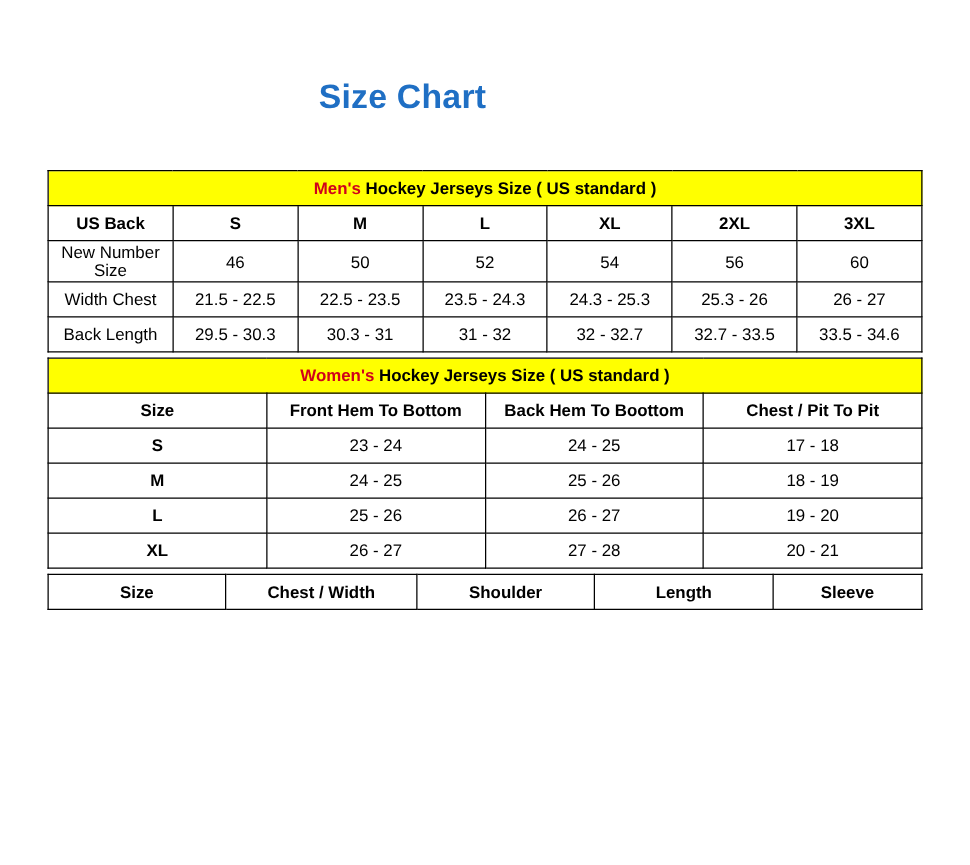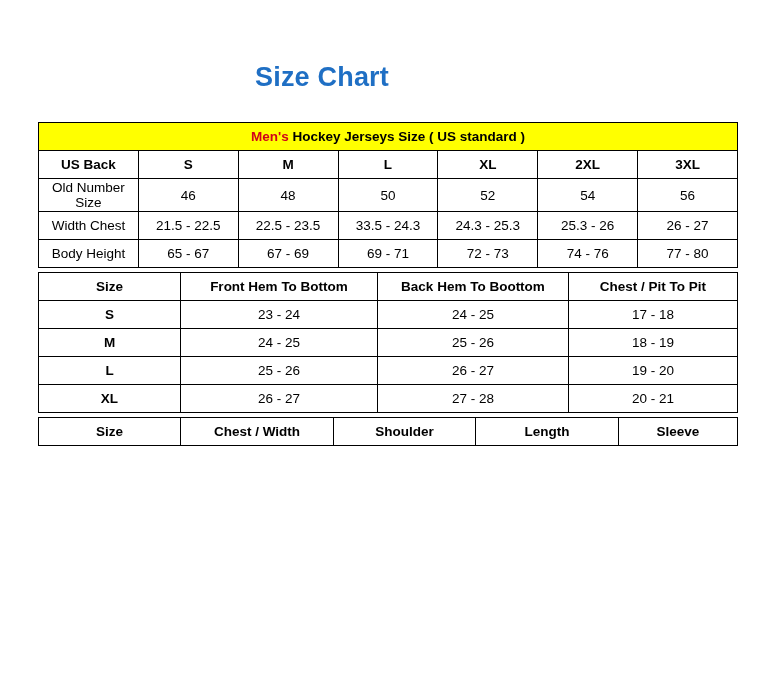--- a/index.html
+++ b/index.html
@@ -24,21 +24,21 @@
     color: #1f6fc4;
     font-size: 27px;
     font-weight: bold;
     padding-top: 62px;
     padding-bottom: 0;
     letter-spacing: 0.2px;
   }
   .chart-wrap {
     position: absolute;
     left: 38px;
-    top: 122px;
+    top: 136px;
     width: 700px;
   }
   table.sizetable {
     border-collapse: collapse;
     width: 700px;
     table-layout: fixed;
   }
   table.sizetable td {
     border: 1px solid #000000;
     text-align: center;
@@ -85,53 +85,56 @@
       <tr>
         <td class="head" style="width:150px">US Back</td>
         <td class="head">S</td>
         <td class="head">M</td>
         <td class="head">L</td>
         <td class="head">XL</td>
         <td class="head">2XL</td>
         <td class="head">3XL</td>
       </tr>
       <tr>
-        <td>Old Number Size</td>
+        <td>New Number Size</td>
         <td>46</td>
-        <td>48</td>
         <td>50</td>
         <td>52</td>
         <td>54</td>
         <td>56</td>
+        <td>60</td>
       </tr>
       <tr>
         <td>Width Chest</td>
         <td>21.5 - 22.5</td>
         <td>22.5 - 23.5</td>
-        <td>33.5 - 24.3</td>
+        <td>23.5 - 24.3</td>
         <td>24.3 - 25.3</td>
         <td>25.3 - 26</td>
         <td>26 - 27</td>
       </tr>
       <tr>
-        <td>Body Height</td>
-        <td>65 - 67</td>
-        <td>67 - 69</td>
-        <td>69 - 71</td>
-        <td>72 - 73</td>
-        <td>74 - 76</td>
-        <td>77 - 80</td>
+        <td>Back Length</td>
+        <td>29.5 - 30.3</td>
+        <td>30.3 - 31</td>
+        <td>31 - 32</td>
+        <td>32 - 32.7</td>
+        <td>32.7 - 33.5</td>
+        <td>33.5 - 34.6</td>
       </tr>
     </tbody>
       </table>
 
     <div class="spacer"></div>
 
     <table class="sizetable">
       <tbody>
+          <tr>
+        <td class="section" colspan="4"><span class="hl">Women's</span><span> Hockey Jerseys Size ( US standard )</span></td>
+      </tr>
       <tr>
         <td class="head" style="width:137px">Size</td>
         <td class="head" style="width:192px">Front Hem To Bottom</td>
         <td class="head" style="width:186px">Back Hem To Boottom</td>
         <td class="head">Chest / Pit To Pit</td>
       </tr>
       <tr>
         <td class="rowlabel-bold">S</td>
         <td>23 - 24</td>
         <td>24 - 25</td>

